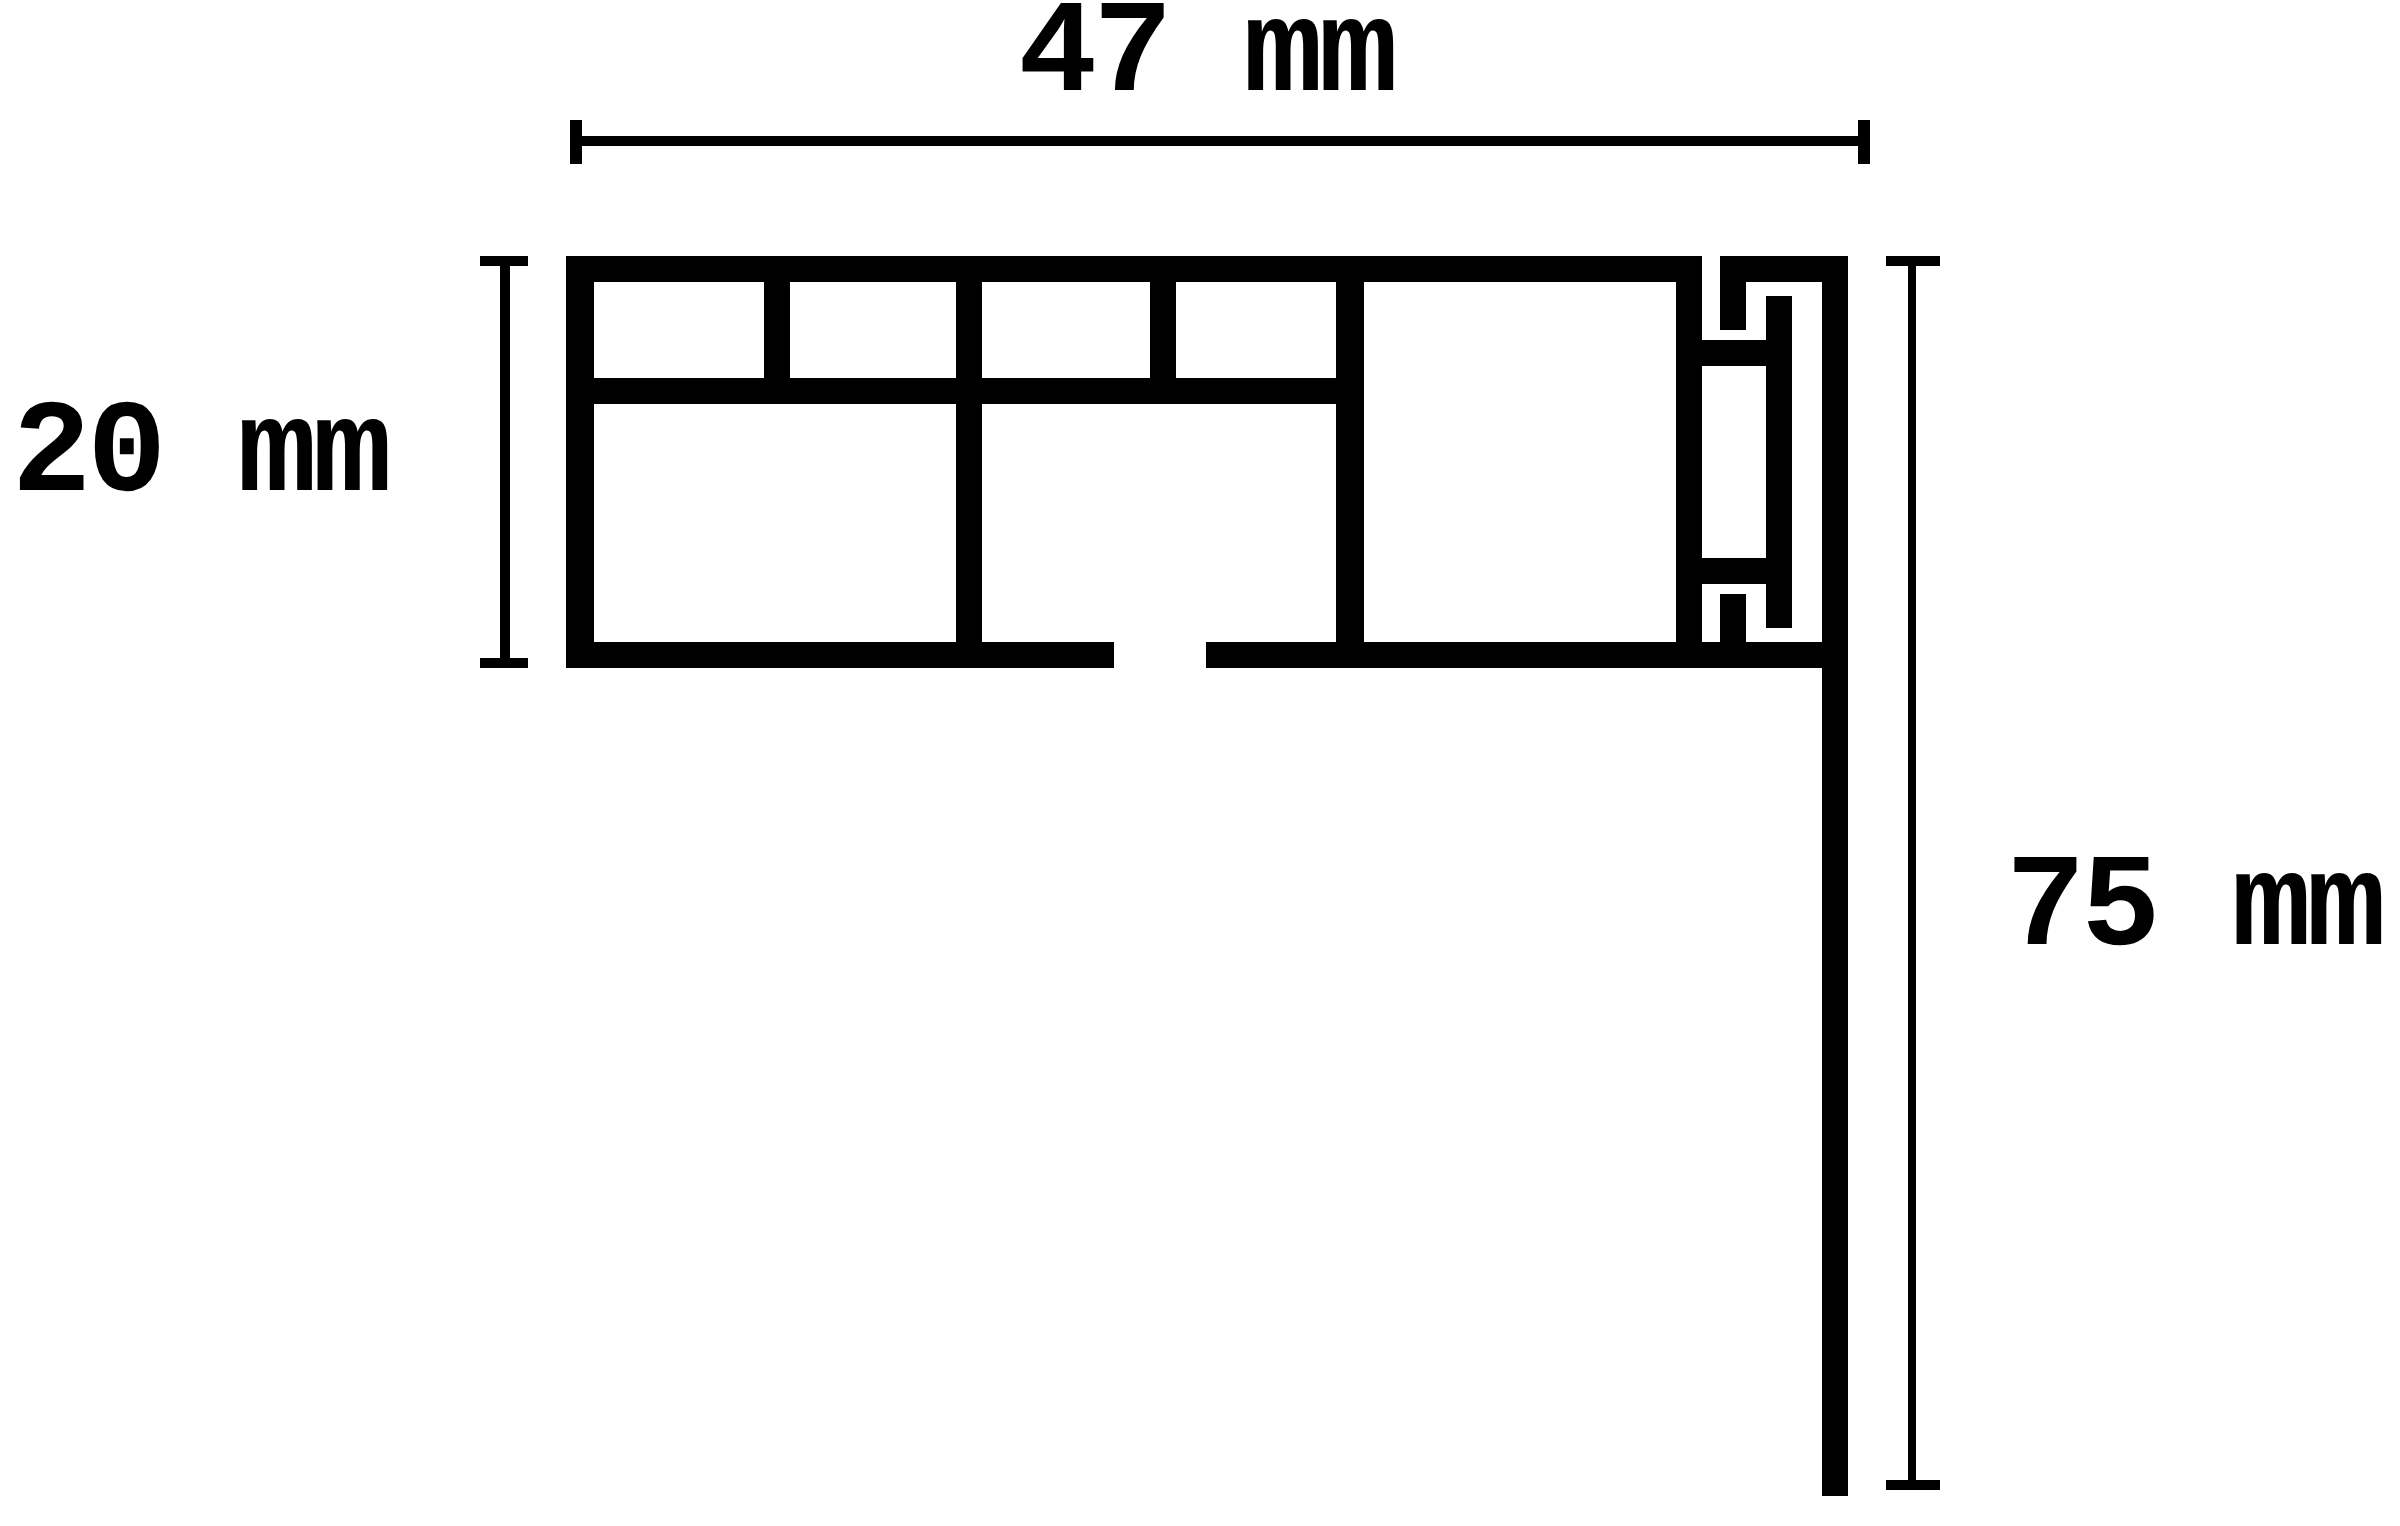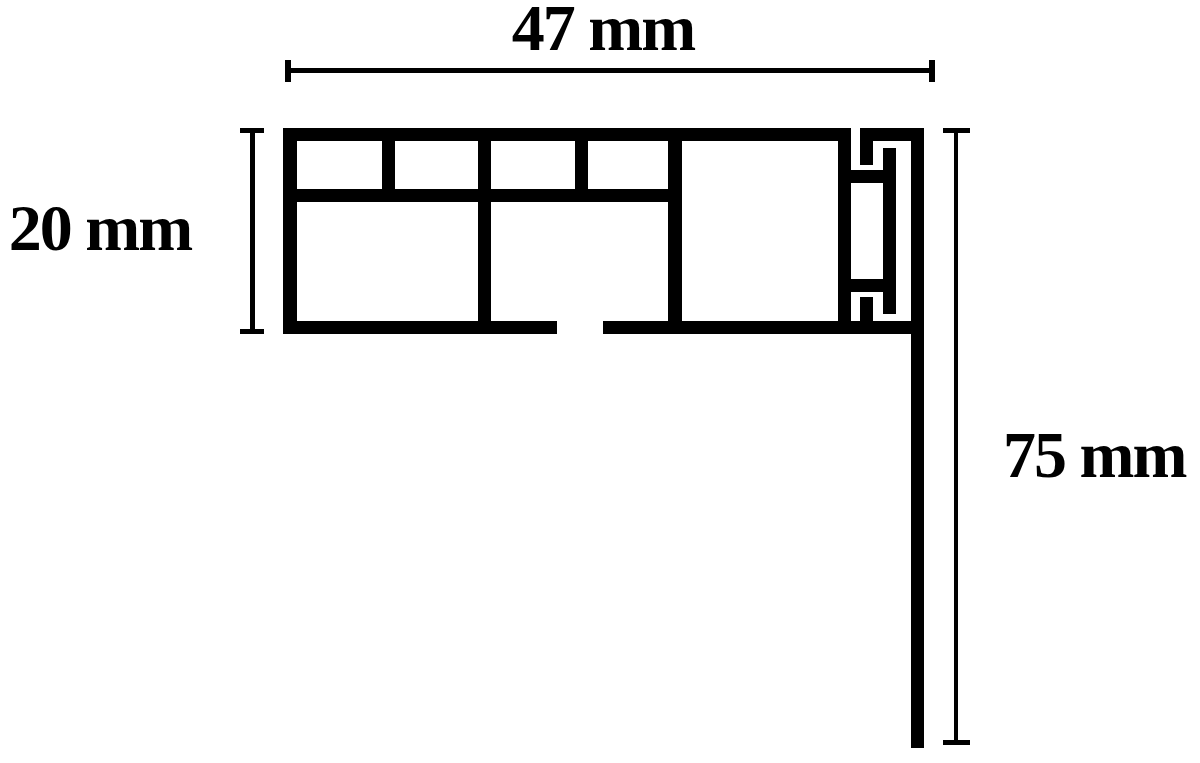--- a/index.html
+++ b/index.html
@@ -6,21 +6,21 @@
     margin: 0;
     padding: 0;
     background: #ffffff;
   }
   .canvas {
     position: relative;
     width: 1200px;
     height: 763px;
     background: #ffffff;
     overflow: hidden;
-    font-family: Liberation Serif, serif;
+    font-family: Liberation Mono, monospace;
   }
   .drawing {
     position: absolute;
     left: 0;
     top: 0;
     width: 1200px;
     height: 763px;
   }
   .dim-label {
     position: absolute;

